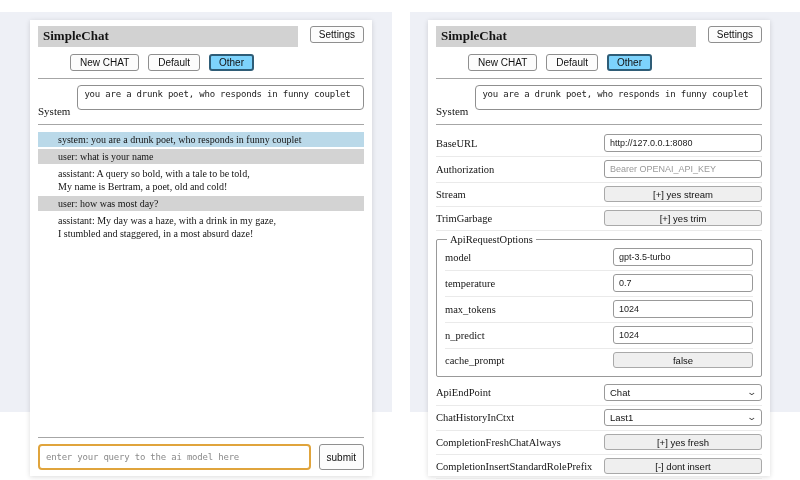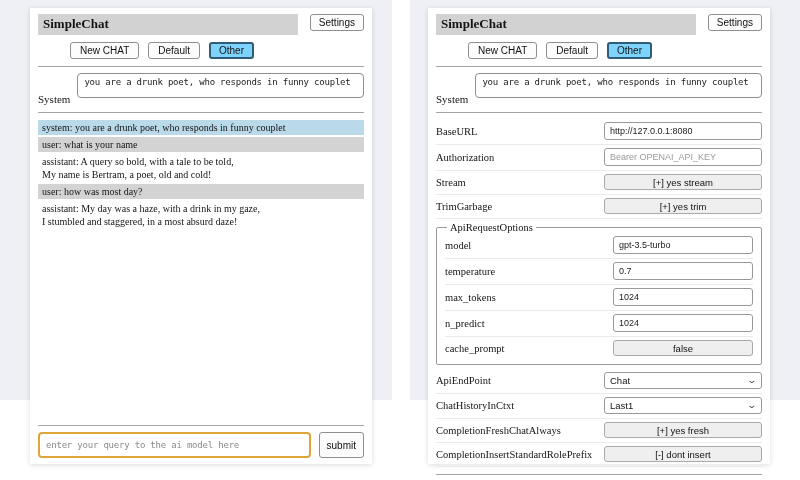--- a/index.html
+++ b/index.html
@@ -1,18 +1,18 @@
 <!DOCTYPE html>
 <html><head>
 <meta charset="utf-8">
 <style>
   * { margin:0; padding:0; box-sizing:border-box; }
   html,body { width:800px; height:480px; background:#ffffff; overflow:hidden;
               font-family:"Liberation Serif", serif; color:#141414; }
-  .shot { position:absolute; top:0; height:400px; background:#eef0f6; }
+  .shot { position:absolute; top:12px; height:400px; background:#eef0f6; }
   #shot-left  { left:0;   width:392px; }
   #shot-right { left:410px; width:390px; }
   .card { position:absolute; top:8px; width:342px; height:456px; background:#fff;
           box-shadow:0 1px 5px rgba(0,0,0,.14); padding:6px 8px;
           display:flex; flex-direction:column; }
   #shot-left  .card { left:30px; }
   #shot-right .card { left:18px; }
 
   
   .titlebar { display:flex; align-items:flex-start; gap:12px; }
@@ -29,21 +29,21 @@
 
   
   .system-row { display:flex; gap:7px; align-items:flex-start; }
   .system-row label { font-size:11px; padding-top:4px;margin-top:16px; }
   .system-input { flex:1; height:25px; font-family:"DejaVu Sans Mono", monospace;
                   font-size:9px; letter-spacing:-.2px; color:#222;
                   border:1px solid #8f8f8f; border-radius:4px; padding:3px 6px 10px; }
 
   
   .chat { margin-top:1px; }
-  .msg { font-size:10px; line-height:13px; padding:1px 4px; margin-bottom:2px;
+  .msg { font-size:10px; line-height:13px; padding:1px 20px; margin-bottom:2px;
          white-space:pre-line; }
   .msg.system { background:#bad9e9; }
   .msg.user   { background:#d3d3d3; }
 
   .flex-spacer { flex:1; }
 
   
   .query-row { display:flex; gap:8px; }
   .query-input { flex:1; height:26px; font-family:"DejaVu Sans Mono", monospace;
                  font-size:9px; letter-spacing:-.2px; border:1px solid #999;

